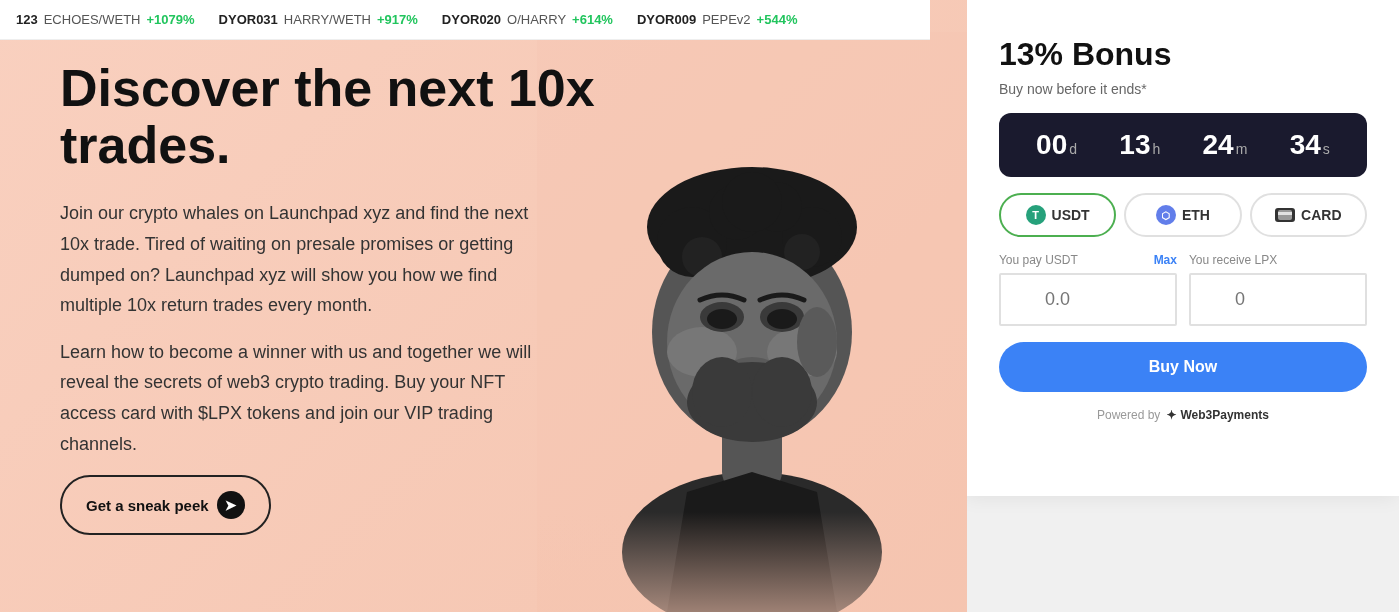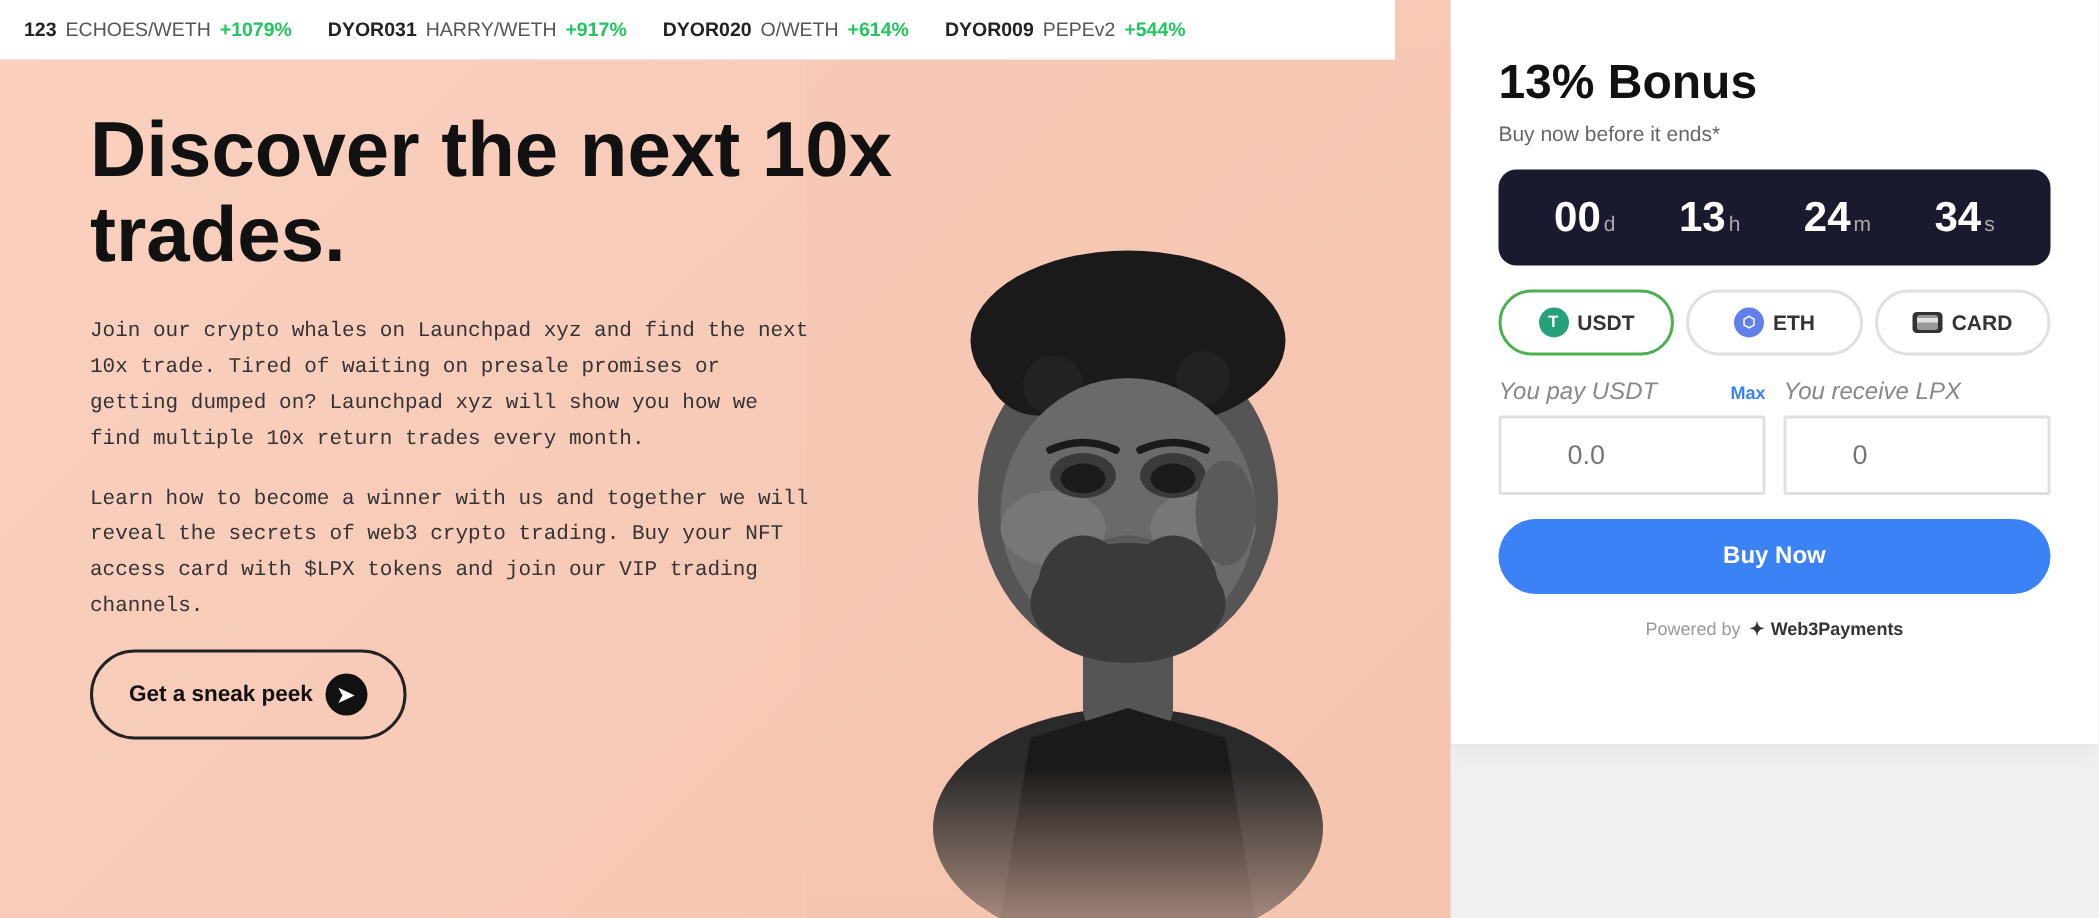--- a/index.html
+++ b/index.html
@@ -52,41 +52,40 @@
       height: 612px;
       background: #f9d5c8;
       background: linear-gradient(135deg, #f9d0bf 0%, #f5c5b0 100%);
       position: relative;
       padding-top: 40px;
       overflow: hidden;
     }
 
     .left-content {
       position: absolute;
-      top: 72px;
+      top: 60px;
       left: 60px;
       max-width: 560px;
       z-index: 2;
     }
 
     .hero-title {
       font-size: 52px;
       font-weight: 900;
       line-height: 1.1;
       color: #111;
       margin-bottom: 24px;
     }
 
     .hero-desc {
-      font-size: 14px;
+      font-size: 18px;
       line-height: 1.7;
       color: #333;
       margin-bottom: 16px;
       max-width: 480px;
-      font-family: Liberation Mono, monospace;
     }
 
     .sneak-peek-btn {
       display: inline-flex;
       align-items: center;
       gap: 8px;
       padding: 14px 24px;
       border: 2px solid #222;
       border-radius: 50px;
       background: transparent;
@@ -226,23 +225,22 @@
     .input-group {
       flex: 1;
     }
     .input-label-row {
       display: flex;
       justify-content: space-between;
       align-items: center;
       margin-bottom: 6px;
     }
     .input-label {
-      font-size: 16px;
+      font-size: 12px;
       color: #888;
-      font-style: italic;
     }
     .input-max {
       font-size: 12px;
       font-weight: 700;
       color: #3b82f6;
       cursor: pointer;
     }
     .input-field {
       width: 100%;
       padding: 14px 14px 14px 44px;
@@ -345,21 +343,21 @@
       <span class="pair">ECHOES/WETH</span>
       <span class="gain">+1079%</span>
     </div>
     <div class="ticker-item">
       <span>DYOR031</span>
       <span class="pair">HARRY/WETH</span>
       <span class="gain">+917%</span>
     </div>
     <div class="ticker-item">
       <span>DYOR020</span>
-      <span class="pair">O/WETH</span>
+      <span class="pair">O/HARRY</span>
       <span class="gain">+614%</span>
     </div>
     <div class="ticker-item">
       <span>DYOR009</span>
       <span class="pair">PEPEv2</span>
       <span class="gain">+544%</span>
     </div>
   </div>
 
   <div class="left-content">

